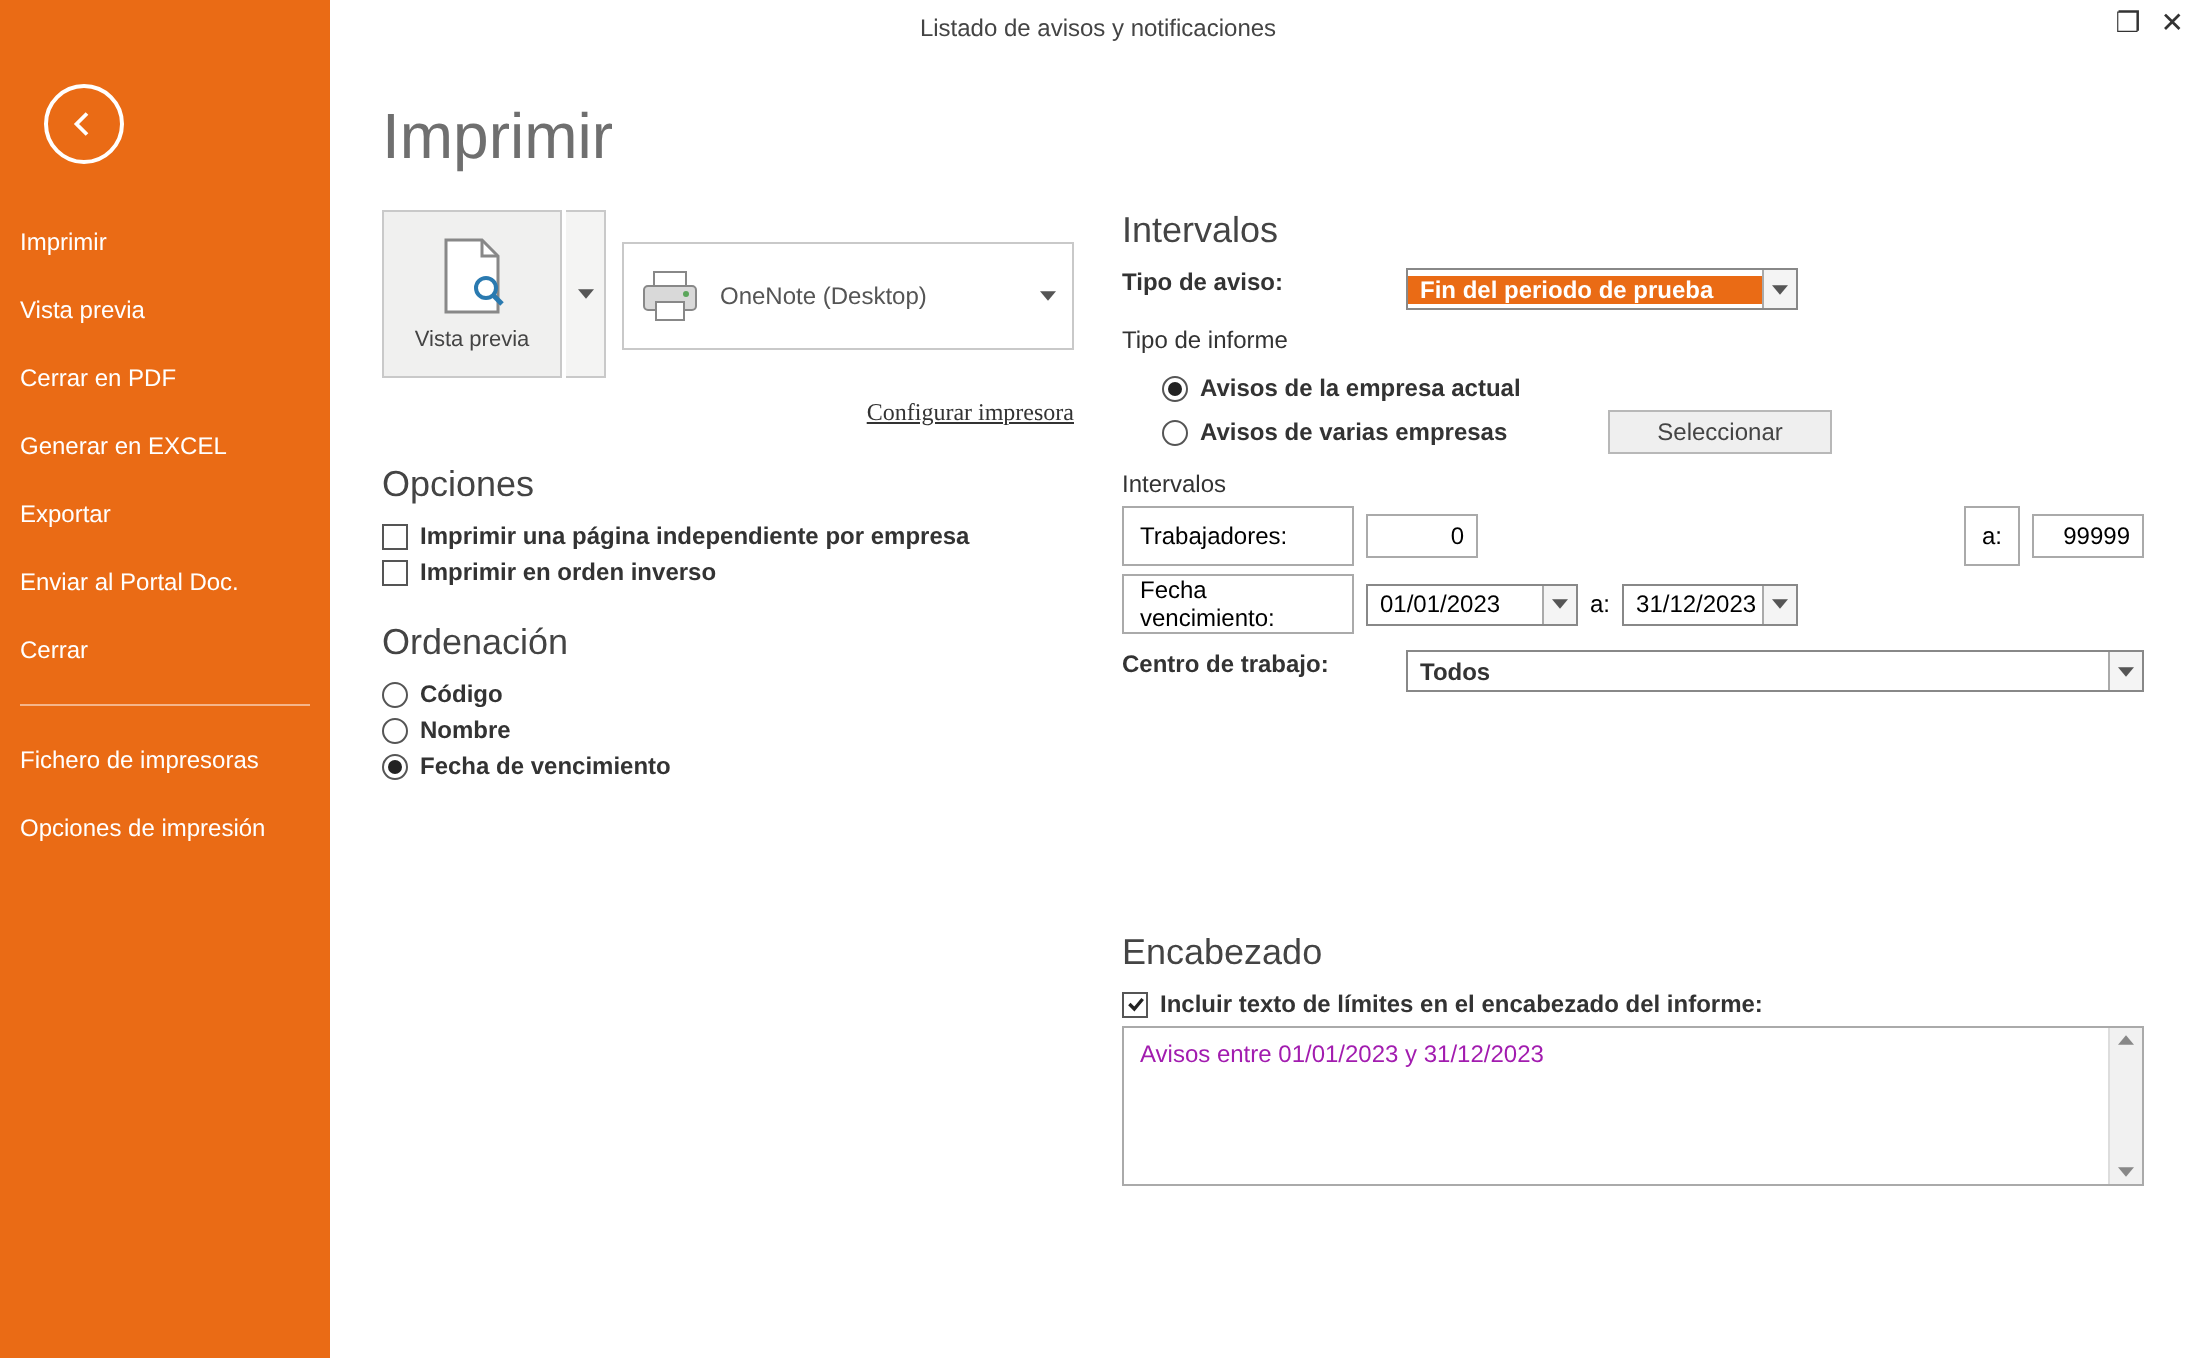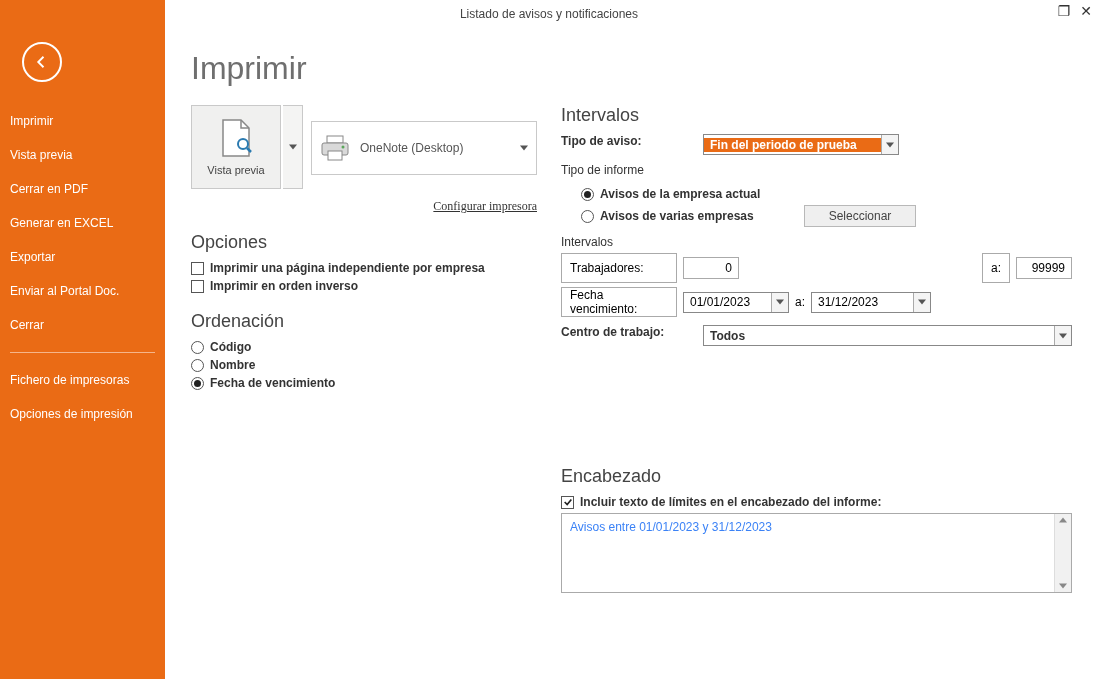--- a/index.html
+++ b/index.html
@@ -62,21 +62,21 @@
 
   .sublabel { font-size: 12px; color: #333; margin-top: 8px; }
   .radiogrp { margin: 6px 0 6px 20px; }
 
   .btn { height: 22px; padding: 0 24px; background: #efefef; border: 1px solid #b8b8b8; font-size: 12px; color: #444; cursor: pointer; display: inline-flex; align-items: center; }
 
   .range-row { display: flex; align-items: center; gap: 6px; margin: 4px 0; font-size: 12px; }
   .boxed { border: 1px solid #aaa; height: 30px; display: flex; align-items: center; padding: 0 8px; font-size: 12px; background: #fff; }
   .numbox { border: 1px solid #aaa; height: 22px; width: 56px; text-align: right; padding: 0 6px; font-size: 12px; background: #fff; }
 
-  .textarea { border: 1px solid #aaa; width: 100%; height: 80px; padding: 6px 8px; font-size: 12px; color: #3b82f6; position: relative; }
+  .textarea { border: 1px solid #aaa; width: 100%; height: 80px; padding: 6px 8px; font-size: 12px; color: #a21caf; position: relative; }
   .ta-scroll { position: absolute; right: 0; top: 0; bottom: 0; width: 17px; background: #f1f1f1; border-left: 1px solid #ddd; display: flex; flex-direction: column; justify-content: space-between; align-items: center; }
   .ta-scroll svg { width: 8px; height: 8px; fill: #888; margin: 2px 0; }
 </style>
 </head>
 <body>
 
 <div class="titlebar">
   <span class="titlebar-label">Listado de avisos y notificaciones</span>
   <div class="titlebar-controls">
     <span>❐</span>
@@ -210,21 +210,21 @@
         <div class="boxed" style="width:116px">Fecha vencimiento:</div>
         <div class="combo" style="width:106px">
           <span class="val">01/01/2023</span>
           <span class="arrow">
               <svg viewBox="0 0 10 6">
                 <path d="M0 0 L5 6 L10 0 Z"></path>
               </svg>
             </span>
         </div>
         <span>a:</span>
-        <div class="combo" style="width:120px">
+        <div class="combo" style="width:88px">
           <span class="val">31/12/2023</span>
           <span class="arrow">
               <svg viewBox="0 0 10 6">
                 <path d="M0 0 L5 6 L10 0 Z"></path>
               </svg>
             </span>
         </div>
       </div>
 
       <div class="fld-row" style="margin-top:8px">

